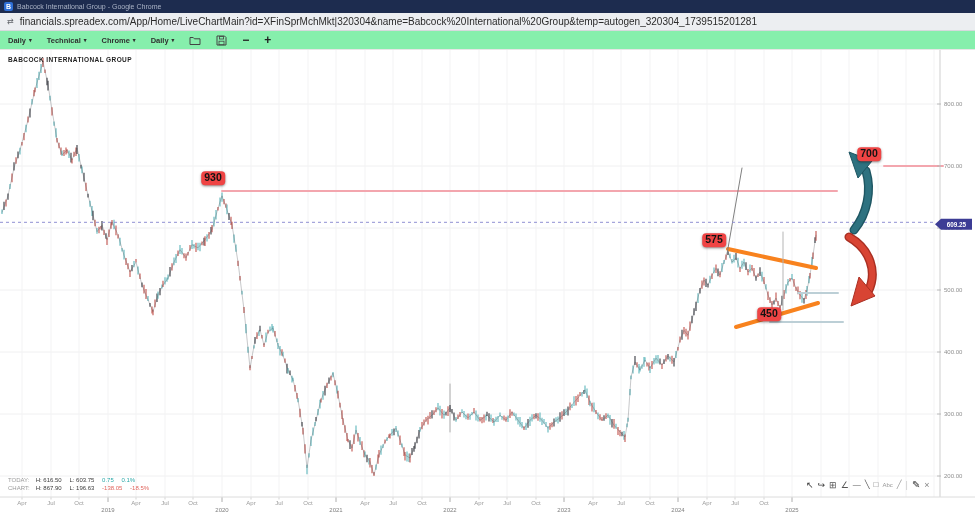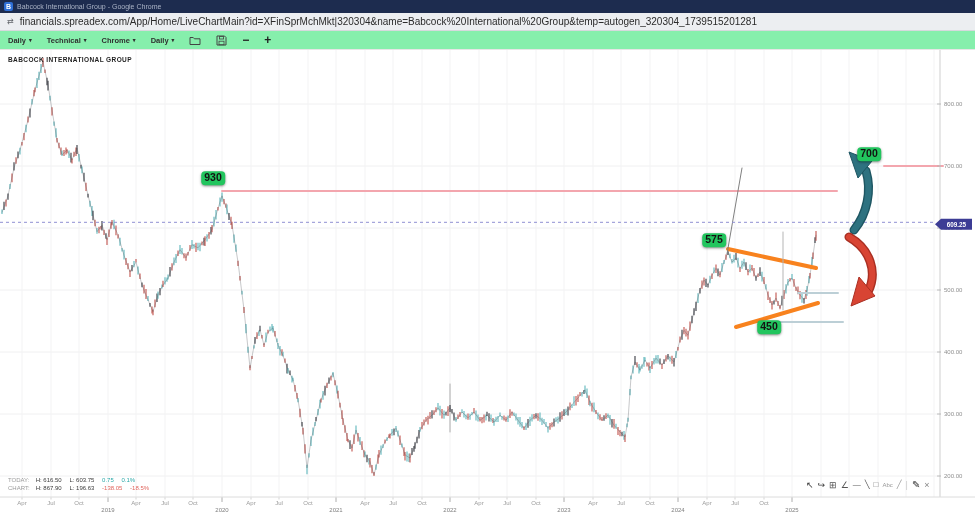--- a/index.html
+++ b/index.html
@@ -23,21 +23,21 @@
   .menu{display:flex;align-items:center;gap:3px;font-size:7.5px;font-weight:bold;color:#2f2f2f;
     background:none;border:none;padding:0;font-family:inherit;cursor:pointer;}
   .caret{font-size:5.5px;color:#2f2f2f;}
   .tbicon{display:flex;align-items:center;color:#3c3c3c;}
   .tbtext{font-size:12px;font-weight:bold;color:#222;line-height:1;}
 
   
   #chart-svg{position:absolute;left:0;top:0;width:975px;height:523px;}
   .chart-instrument{position:absolute;left:8px;top:56px;font-size:6.5px;font-weight:bold;
     color:#1f1f1f;letter-spacing:.4px;}
-  .annotation{position:absolute;transform:translate(-50%,-50%);background:#22c55e;border-radius:4px;
+  .annotation{position:absolute;transform:translate(-50%,-50%);background:#ef4444;border-radius:4px;
     padding:0 3px;font-size:10.5px;font-weight:bold;color:#131313;line-height:1.3;
     box-shadow:0 1px 2.5px rgba(0,0,0,.45);}
   .status{position:absolute;left:8px;top:476px;font-size:6px;line-height:8px;white-space:nowrap;}
   .status .lbl{color:#9a9a9a;display:inline-block;width:26px;}
   .status .val{color:#3b3b3b;margin-right:6px;}
   .status .pos{color:#2ba8a8;margin-right:6px;}
   .status .neg{color:#e0665e;margin-right:6px;}
   #drawing-tools{position:absolute;left:806px;top:477px;height:16px;display:flex;align-items:center;gap:4px;}
   .tool{color:#555;line-height:1;cursor:pointer;}
 </style>
@@ -629,21 +629,21 @@
         <path d="M849,237 C870,249 878,272 868,292" fill="none" stroke="#a92f22" stroke-width="9" stroke-linecap="round"></path>
         <path d="M849,237 C870,249 878,272 868,292" fill="none" stroke="#d84433" stroke-width="6.2" stroke-linecap="round"></path>
         <polygon points="851,306 875,296 859,277" fill="#d84433" stroke="#a92f22" stroke-width="1" stroke-linejoin="round"></polygon>
       </g>
     </svg>
 
   <div class="chart-instrument">BABCOCK INTERNATIONAL GROUP</div>
   <div id="annotations">
       <div class="annotation" style="left: 213px; top: 178px;">930</div>
       <div class="annotation" style="left: 714px; top: 240px;">575</div>
-      <div class="annotation" style="left: 769px; top: 327px;">450</div>
+      <div class="annotation" style="left: 769px; top: 314px;">450</div>
       <div class="annotation" style="left: 869px; top: 154px;">700</div>
     </div>
 
   <div class="status">
     <div>
       <span class="lbl">TODAY:</span>
       <span class="val">H: 616.50</span>
       <span class="val">L: 603.75</span>
       <span class="pos">0.75</span>
       <span class="pos">0.1%</span>

